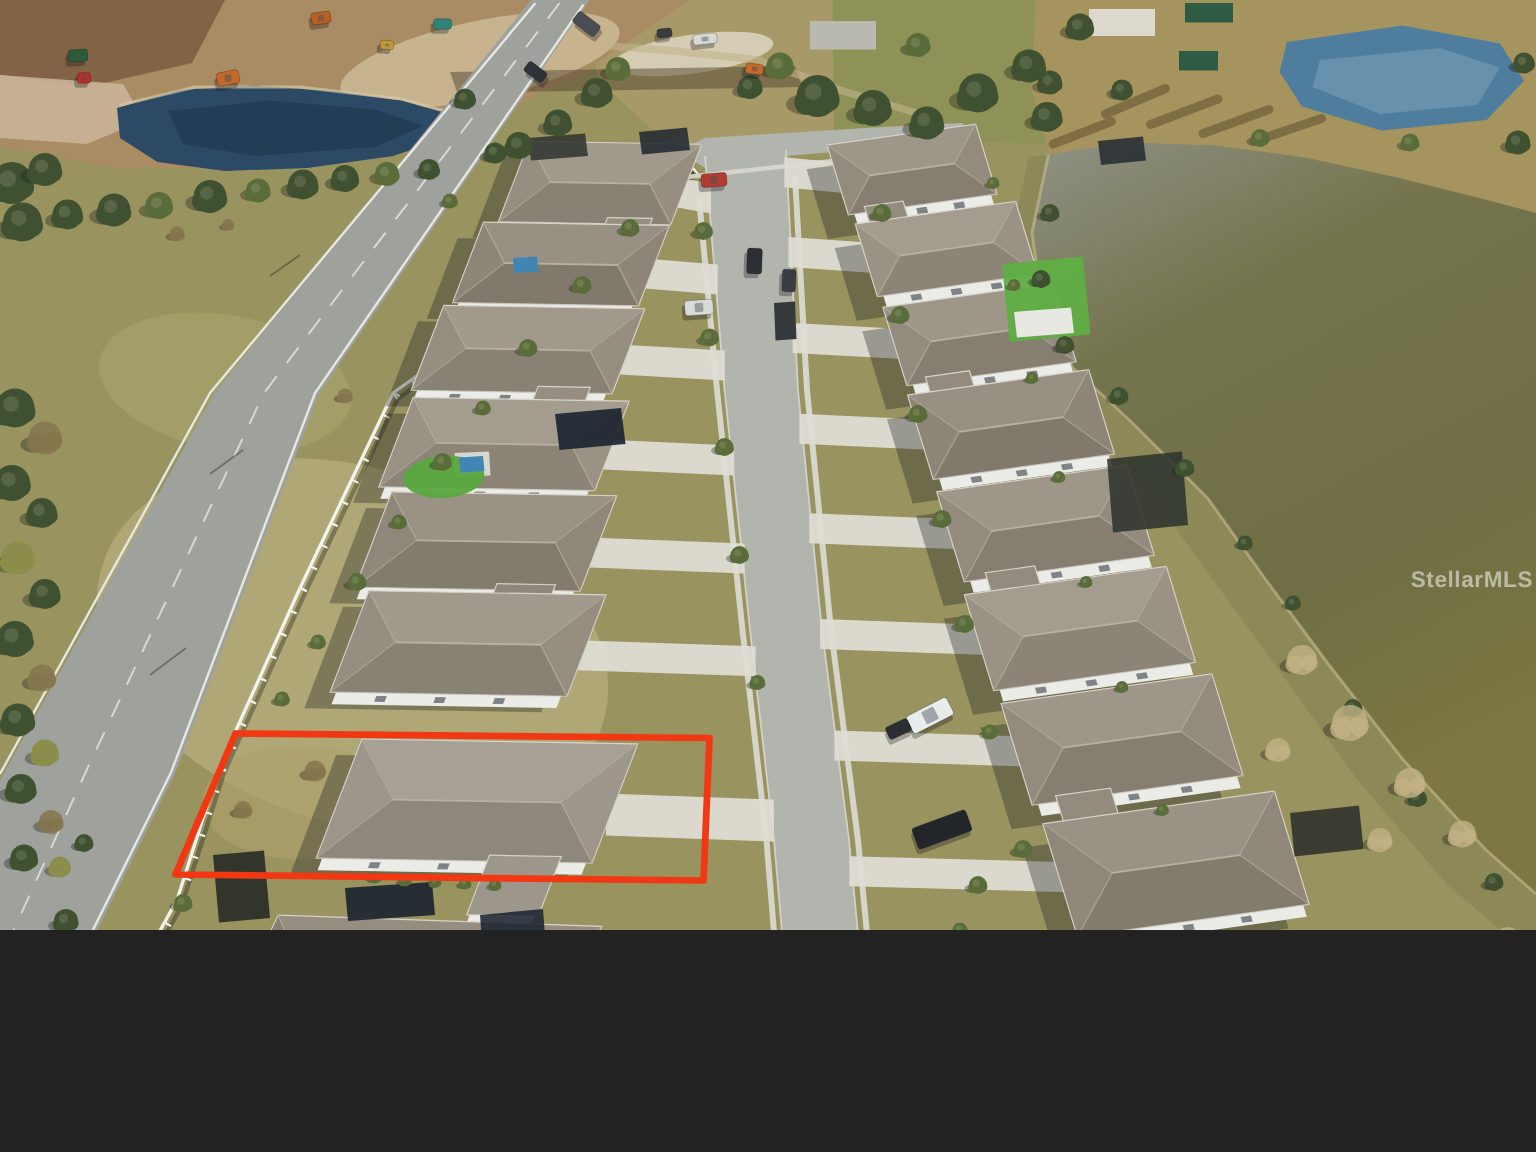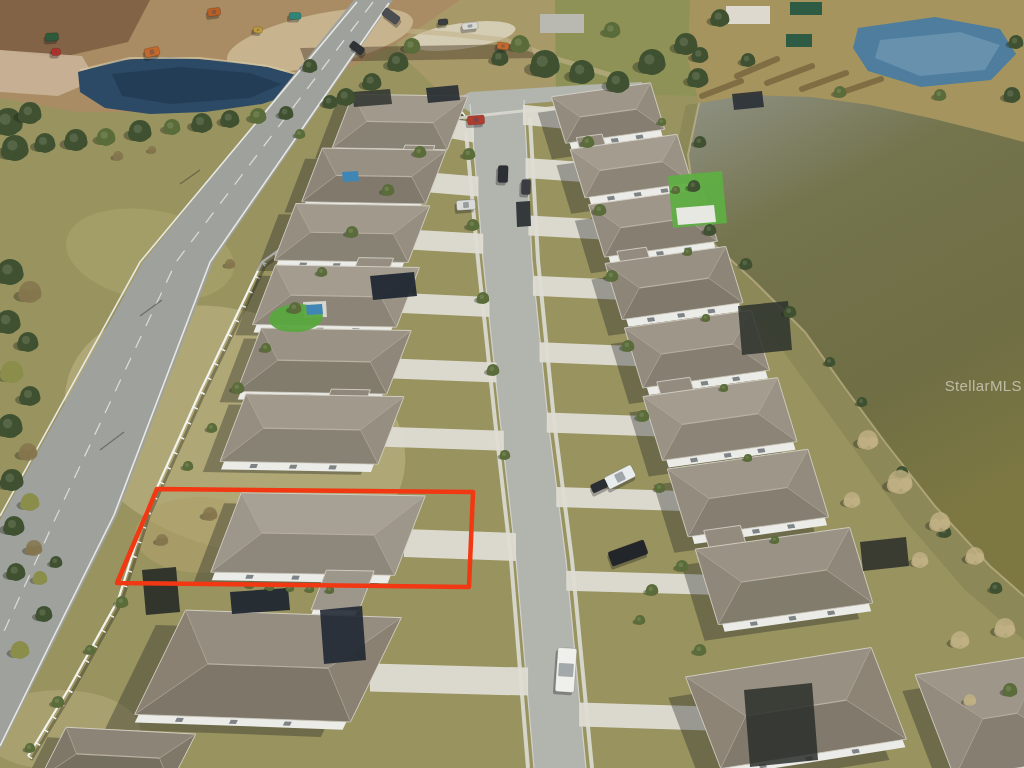--- a/index.html
+++ b/index.html
@@ -1,17 +1,17 @@
 <!DOCTYPE html>
 <html><head>
 <meta charset="utf-8">
 <style>
   html,body{margin:0;padding:0;background:#222;}
-  .stage{position:relative;width:1024px;height:768px;overflow:hidden;background:#7dd3fc;
-         font-family:"Liberation Sans", sans-serif;}
+  .stage{position:relative;width:1024px;height:620px;overflow:hidden;background:#7dd3fc;
+         font-family:"Liberation Sans", sans-serif;font-weight:bold;}
   svg{display:block;width:1024px;height:768px;}
   text.wm{font-family:"Liberation Sans", sans-serif;letter-spacing:.4px;}
 </style>
 </head>
 <body>
 
 <div class="stage">
   <svg viewBox="0 0 1024 768">
     <defs>
       <linearGradient id="pondGrad" x1="0" y1="0" x2="0.35" y2="1">

